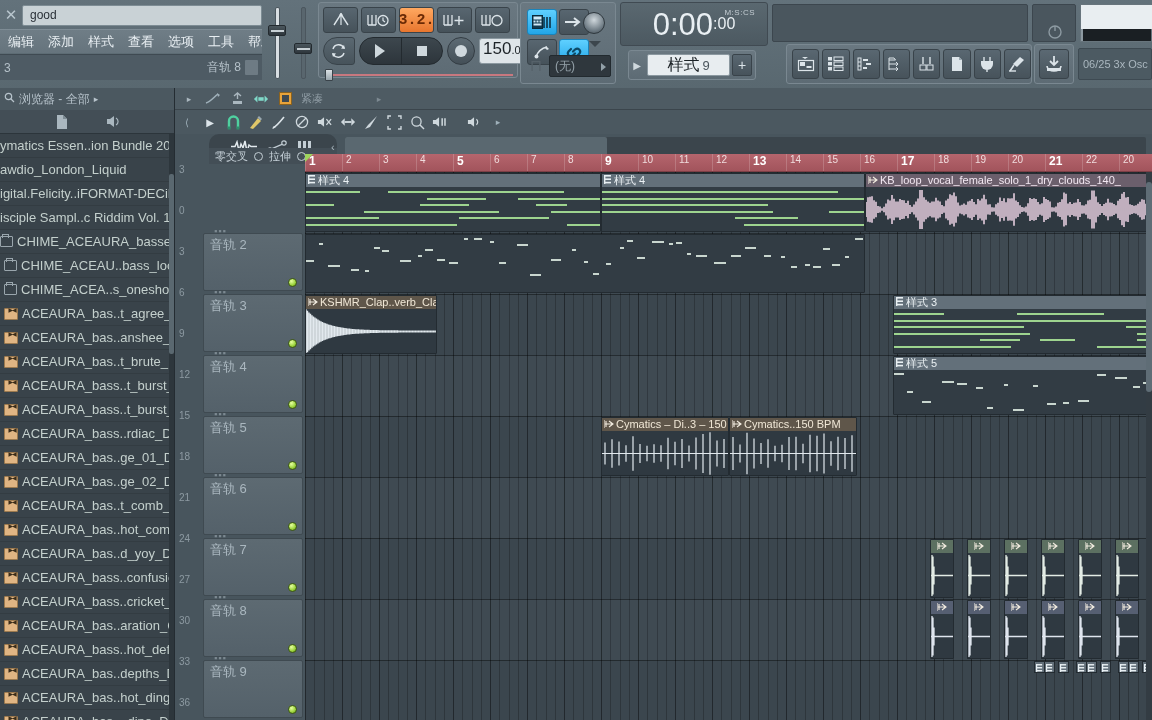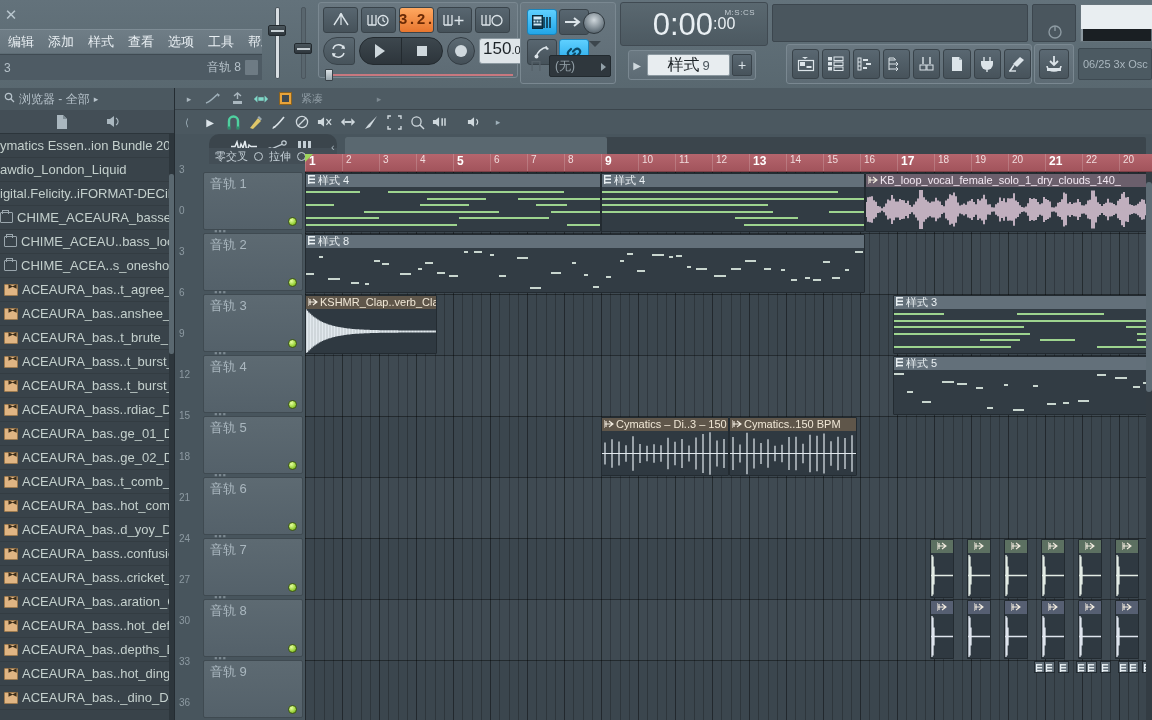--- a/index.html
+++ b/index.html
@@ -438,20 +438,21 @@
 </style>
 </head>
 <body>
 
 <div id="app">
 
   <div class="topbar">
 
     <div class="hint-row">
       <div class="hint-x">✕</div>
+      <div class="hint-box">good</div>
     </div>
 
     <div class="menubar">
       <span>编辑</span>
       <span>添加</span>
       <span>样式</span>
       <span>查看</span>
       <span>选项</span>
       <span>工具</span>
       <span>帮助</span>
@@ -713,20 +714,23 @@
     </div>
     <div id="browser-list">
         <div class="brow lvl0">
           <span>ymatics Essen..ion Bundle 2017</span>
         </div>
         <div class="brow lvl0">
           <span>awdio_London_Liquid</span>
         </div>
         <div class="brow lvl0">
           <span>igital.Felicity..iFORMAT-DECiBEL</span>
+        </div>
+        <div class="brow lvl0">
+          <span>isciple Sampl..c Riddim Vol. 1</span>
         </div>
         <div class="brow lvl0">
           <span class="folder"></span>
           <span>CHIME_ACEAURA_basses</span>
         </div>
         <div class="brow lvl1">
           <span class="folder"></span>
           <span>CHIME_ACEAU..bass_loops</span>
         </div>
         <div class="brow lvl1">
@@ -989,21 +993,20 @@
         <div style="top: 297px;">18</div>
         <div style="top: 338px;">21</div>
         <div style="top: 379px;">24</div>
         <div style="top: 420px;">27</div>
         <div style="top: 461px;">30</div>
         <div style="top: 502px;">33</div>
         <div style="top: 543px;">36</div>
       </div>
 
     <div class="tracks" id="tracks">
-        <div class="tname" style="top: 0px; height: 58px;"><span>音轨 1</span><span class="tled"></span></div>
         <div class="tname" style="top: 61px; height: 58px;"><span class="dots">▪▪▪</span><span>音轨 2</span><span class="tled"></span></div>
         <div class="tname" style="top: 122px; height: 58px;"><span class="dots">▪▪▪</span><span>音轨 3</span><span class="tled"></span></div>
         <div class="tname" style="top: 183px; height: 58px;"><span class="dots">▪▪▪</span><span>音轨 4</span><span class="tled"></span></div>
         <div class="tname" style="top: 244px; height: 58px;"><span class="dots">▪▪▪</span><span>音轨 5</span><span class="tled"></span></div>
         <div class="tname" style="top: 305px; height: 58px;"><span class="dots">▪▪▪</span><span>音轨 6</span><span class="tled"></span></div>
         <div class="tname" style="top: 366px; height: 58px;"><span class="dots">▪▪▪</span><span>音轨 7</span><span class="tled"></span></div>
         <div class="tname" style="top: 427px; height: 58px;"><span class="dots">▪▪▪</span><span>音轨 8</span><span class="tled"></span></div>
         <div class="tname" style="top: 488px; height: 58px;"><span class="dots">▪▪▪</span><span>音轨 9</span><span class="tled"></span></div>
       </div>
 
@@ -1190,26 +1193,20 @@
           <div class="cap"><span class="capicon"><svg width="10" height="8" viewBox="0 0 10 8">
                 <path d="M0 0 L0 8 M1 4 L9 4 M5 1 L9 4 L5 7 M2 1 L2 7" stroke="#f2ece0" stroke-width="1.1" fill="none"></path>
               </svg></span><span>KB_loop_vocal_female_solo_1_dry_clouds_140_</span></div>
           <div style="position: relative; width: 290px; height: 45px;">
             <svg width="290" height="45" class="wave-svg">
               <path d="M0 15.025604239004629 L0 29.97439576099537 M2 10.232378280941246 L2 34.76762171905875 M4 9.868040603870503 L4 35.131959396129496 M6 9.277427604148857 L6 35.722572395851145 M8 13.149443619913049 L8 31.85055638008695 M10 14.682856272904523 L10 30.317143727095477 M12 18.99458380943136 L12 26.00541619056864 M14 19.485002934161823 L14 25.514997065838177 M16 21.255828243077268 L16 23.744171756922732 M18 19.796798975810606 L18 25.203201024189394 M20 16.434869624431244 L20 28.565130375568756 M22 12.458368890003918 L22 32.54163110999608 M24 13.605537186807716 L24 31.394462813192284 M26 8.049768725994538 L26 36.95023127400546 M28 11.741355648393304 L28 33.2586443516067 M30 14.434375896108035 L30 30.565624103891963 M32 14.601692491559188 L32 30.398307508440812 M34 12.018745205724835 L34 32.981254794275166 M36 13.104448374870724 L36 31.895551625129276 M38 13.208145179636551 L38 31.791854820363447 M40 16.06815812709512 L40 28.93184187290488 M42 13.769282358413458 L42 31.230717641586544 M44 17.953948332106336 L44 27.046051667893664 M46 19.797003691505168 L46 25.202996308494832 M48 17.55823437883498 L48 27.44176562116502 M50 14.423788549209174 L50 30.576211450790826 M52 11.542332327551525 L52 33.45766767244847 M54 2.9382016853757236 L54 42.061798314624276 M56 2.9734682739432756 L56 42.026531726056724 M58 10.163434996904005 L58 34.836565003096 M60 12.663480315001241 L60 32.33651968499876 M62 14.549251666334083 L62 30.450748333665917 M64 15.667927252447685 L64 29.332072747552317 M66 14.377265360702308 L66 30.62273463929769 M68 14.611119169137247 L68 30.388880830862753 M70 10.762635199647484 L70 34.237364800352516 M72 13.58834582855165 L72 31.411654171448347 M74 14.452987258470824 L74 30.547012741529176 M76 17.881398720705896 L76 27.118601279294104 M78 19.310800598184542 L78 25.689199401815458 M80 13.376249189693805 L80 31.623750810306195 M82 11.790282888146947 L82 33.20971711185305 M84 7.126054047833907 L84 37.873945952166096 M86 8.327239840228593 L86 36.67276015977141 M88 5.413091758161126 L88 39.58690824183887 M90 9.147603772538302 L90 35.852396227461696 M92 15.509321852663287 L92 29.490678147336713 M94 18.518255544496974 L94 26.481744455503026 M96 17.838646775295608 L96 27.161353224704392 M98 16.527666793426526 L98 28.472333206573474 M100 17.64149728993064 L100 27.35850271006936 M102 14.515165646219529 L102 30.48483435378047 M104 13.867652618218095 L104 31.132347381781905 M106 11.896540364431516 L106 33.103459635568484 M108 14.952073478018402 L108 30.047926521981598 M110 17.25274100198095 L110 27.74725899801905 M112 12.053175052234387 L112 32.94682494776561 M114 13.390736269232649 L114 31.609263730767353 M116 11.403505606636717 L116 33.59649439336329 M118 7.83809508452814 L118 37.16190491547186 M120 12.359158415254928 L120 32.640841584745075 M122 17.6058180558297 L122 27.3941819441703 M124 17.26751187804362 L124 27.73248812195638 M126 20.37362597260263 L126 24.62637402739737 M128 20.566048868952 L128 24.433951131048 M130 17.199376922537873 L130 27.800623077462127 M132 15.754482699305068 L132 29.24551730069493 M134 10.520600012223117 L134 34.47939998777689 M136 13.977690293145288 L136 31.022309706854713 M138 11.303833646603087 L138 33.69616635339691 M140 15.344784230400222 L140 29.655215769599778 M142 11.267681588566113 L142 33.73231841143389 M144 11.57720487142767 L144 33.42279512857233 M146 11.317480191347954 L146 33.682519808652046 M148 6.19008069973901 L148 38.80991930026099 M150 13.580652787854696 L150 31.419347212145304 M152 14.962786773159603 L152 30.037213226840397 M154 18.14489181791365 L154 26.85510818208635 M156 19.943961996548456 L156 25.056038003451544 M158 20.549189801489803 L158 24.450810198510197 M160 19.5088286402112 L160 25.4911713597888 M162 16.36816860036963 L162 28.63183139963037 M164 11.032503947545782 L164 33.967496052454216 M166 11.935931002844468 L166 33.06406899715553 M168 11.13544001745733 L168 33.86455998254267 M170 12.101464850740497 L170 32.8985351492595 M172 14.952672228750119 L172 30.047327771249883 M174 17.1408038927978 L174 27.8591961072022 M176 16.25854009465147 L176 28.74145990534853 M178 9.933185326830683 L178 35.06681467316932 M180 12.091807894414176 L180 32.908192105585826 M182 13.052141272543505 L182 31.947858727456495 M184 14.617013002353112 L184 30.38298699764689 M186 20.288459232539125 L186 24.711540767460875 M188 20.572250215352177 L188 24.427749784647823 M190 19.618567306799026 L190 25.381432693200974 M192 15.770709613238242 L192 29.229290386761758 M194 15.080173924067171 L194 29.91982607593283 M196 12.283259352167722 L196 32.71674064783228 M198 5.536047067839906 L198 39.4639529321601 M200 6.804558961013816 L200 38.19544103898618 M202 16.437591377615078 L202 28.562408622384922 M204 15.076489501405728 L204 29.923510498594272 M206 16.919825502296483 L206 28.080174497703517 M208 15.771459189748176 L208 29.228540810251822 M210 15.496508668944877 L210 29.503491331055123 M212 12.004064984342586 L212 32.995935015657416 M214 15.019103555445353 L214 29.980896444554645 M216 18.29798666258523 L216 26.70201333741477 M218 18.474175966475 L218 26.525824033525 M220 17.29247651521696 L220 27.70752348478304 M222 13.537801447669061 L222 31.46219855233094 M224 12.778451461623762 L224 32.22154853837624 M226 3.553277904946743 L226 41.44672209505326 M228 3.488089328388824 L228 41.511910671611176 M230 9.432622462127663 L230 35.56737753787234 M232 15.23664386031825 L232 29.76335613968175 M234 17.069322985470897 L234 27.930677014529103 M236 19.04334787979316 L236 25.95665212020684 M238 16.934142737538973 L238 28.065857262461027 M240 15.7901320617442 L240 29.209867938255798 M242 11.701712738835464 L242 33.29828726116453 M244 15.381180475125305 L244 29.618819524874695 M246 15.626617564906468 L246 29.373382435093532 M248 17.073096354164917 L248 27.926903645835083 M250 18.352030574956284 L250 26.647969425043716 M252 13.64210037051434 L252 31.357899629485658 M254 12.05105327822968 L254 32.94894672177032 M256 6.7066834583867685 L256 38.29331654161323 M258 5.0925697027582615 L258 39.90743029724174 M260 10.378903626688338 L260 34.62109637331166 M262 10.119099538451588 L262 34.880900461548414 M264 17.135275261007227 L264 27.864724738992773 M266 17.898770942935332 L266 27.101229057064668 M268 18.860913369769207 L268 26.139086630230793 M270 18.306155452696153 L270 26.693844547303847 M272 16.836512583782888 L272 28.163487416217112 M274 14.715341955466002 L274 30.284658044533998 M276 12.201459970173639 L276 32.79854002982636 M278 12.736903834844211 L278 32.26309616515579 M280 16.716402315212893 L280 28.283597684787107 M282 15.49702486456335 L282 29.50297513543665 M284 11.596645986015018 L284 33.40335401398498 M286 9.384496971621047 L286 35.61550302837895 M288 8.921309789657574 L288 36.07869021034243 " stroke="#e5cede" stroke-width="1.6"></path>
             </svg>
           </div>
         </div>
         <div class="clip pattern" style="left: 0px; top: 62px; width: 560px; height: 59px;">
-          <div class="cap"><span class="capicon"><svg width="8" height="9" viewBox="0 0 8 9">
-                <rect x="0" y="0" width="7" height="1.6" fill="#e9f0f3"></rect>
-                <rect x="0" y="3.4" width="7" height="1.6" fill="#e9f0f3"></rect>
-                <rect x="0" y="6.8" width="7" height="1.6" fill="#e9f0f3"></rect>
-                <rect x="0" y="0" width="1.4" height="9" fill="#e9f0f3"></rect>
-              </svg></span><span>样式 8</span></div>
           <div style="position: relative; width: 560px; height: 45px;">
             <div class="notes" style="position: absolute; left: 0px; top: 0px; width: 560px; height: 45px;">
               <i style="left: 0px; top: 25px; width: 8px; background: rgb(201, 214, 207);"></i>
               <i style="left: 13px; top: 8px; width: 4px; background: rgb(201, 214, 207);"></i>
               <i style="left: 22px; top: 30px; width: 12px; background: rgb(201, 214, 207);"></i>
               <i style="left: 45px; top: 34px; width: 8px; background: rgb(201, 214, 207);"></i>
               <i style="left: 59px; top: 35px; width: 4px; background: rgb(201, 214, 207);"></i>
               <i style="left: 68px; top: 12px; width: 6px; background: rgb(201, 214, 207);"></i>
               <i style="left: 76px; top: 15px; width: 7px; background: rgb(201, 214, 207);"></i>
               <i style="left: 94px; top: 25px; width: 11px; background: rgb(201, 214, 207);"></i>

